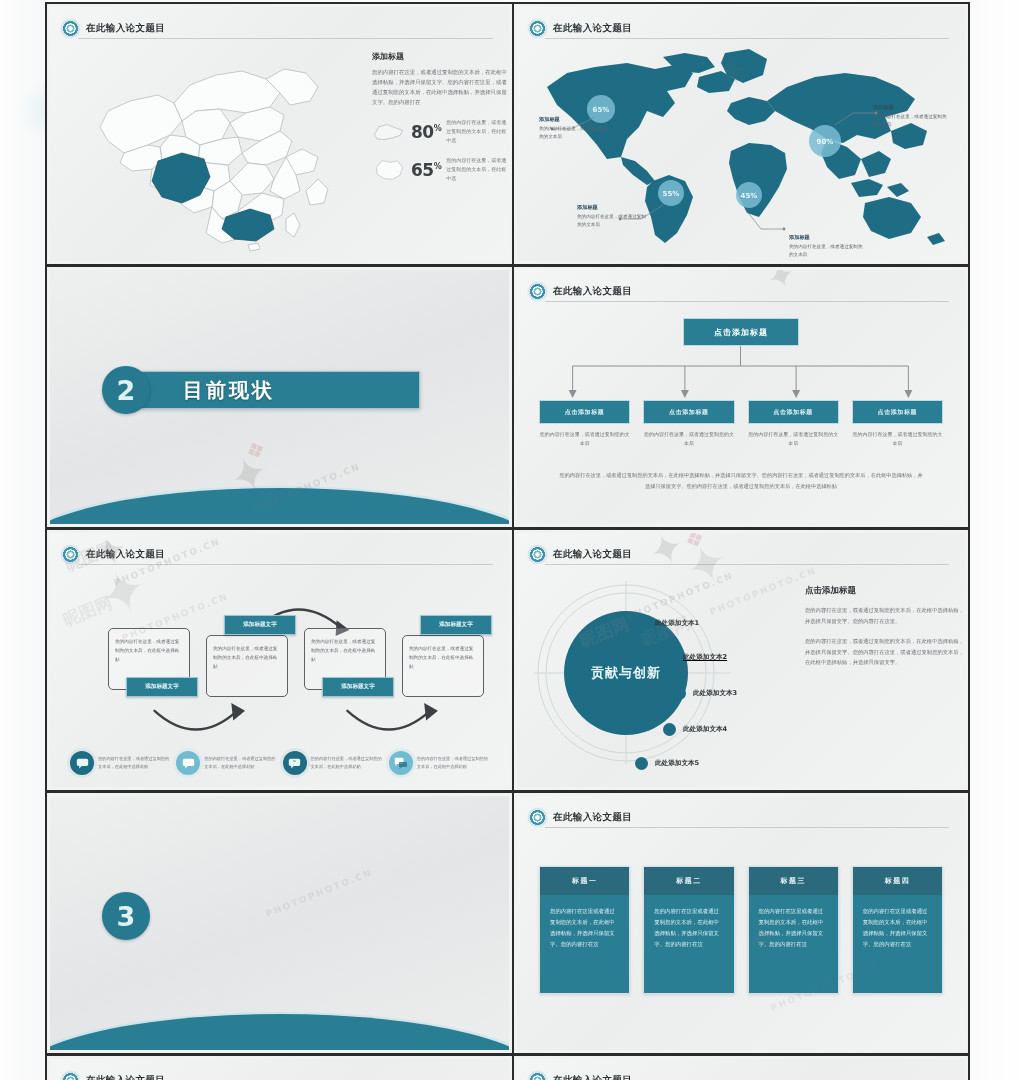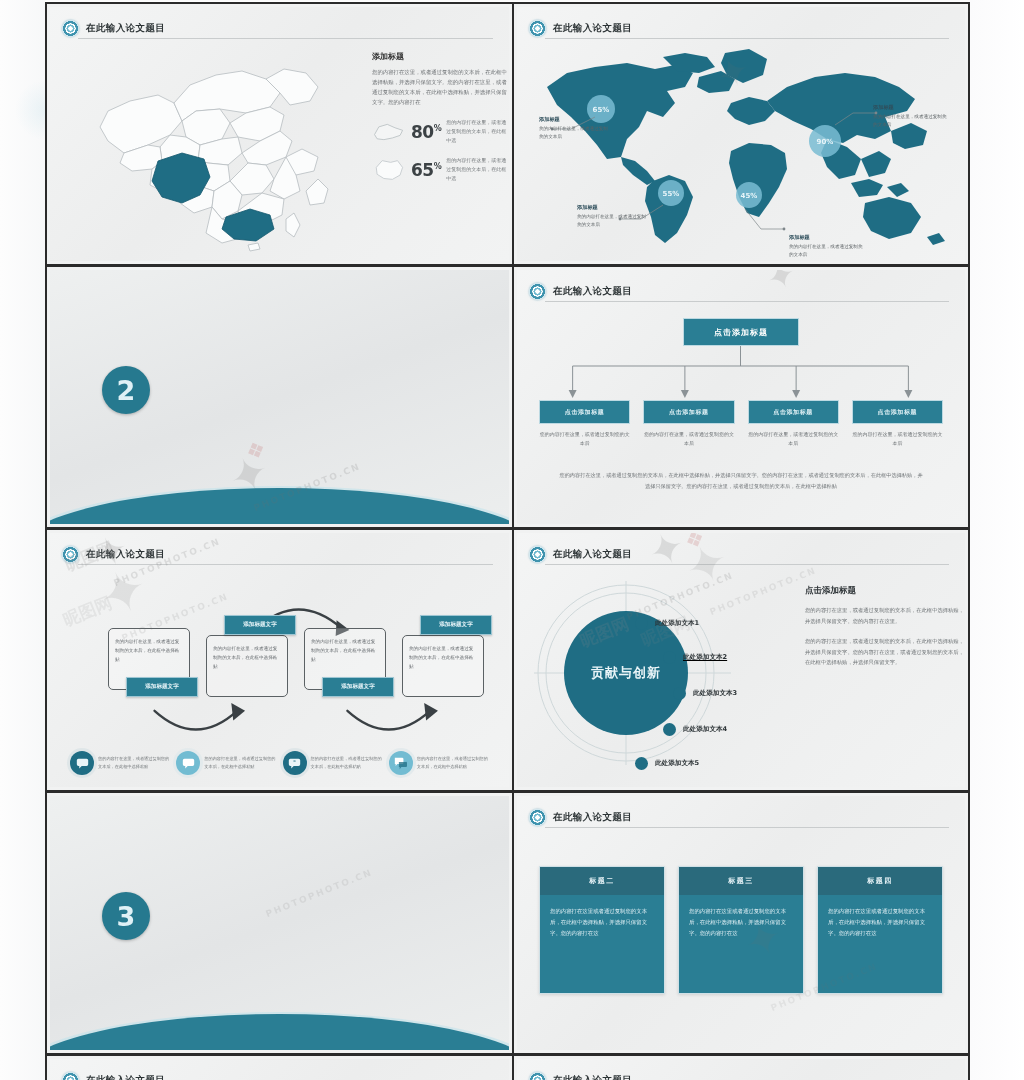--- a/index.html
+++ b/index.html
@@ -288,20 +288,23 @@
         <b>添加标题</b>
         <span>您的内容打在这里，或者通过复制您的文本后</span>
       </div>
     </div>
   </div>
 
   <div class="cell">
     <div class="divider">
       <div class="dv-bar">
         <div class="dv-num">2</div>
+        <div class="dv-box">
+          <span>目前现状</span>
+        </div>
       </div>
       <div class="dv-wave2"></div>
       <div class="dv-wave"></div>
       <span class="wm wm-bird" style="left:180px;top:178px;">✦</span>
       <span class="wm wm-seal" style="left:196px;top:168px;">❖</span>
       <span class="wm wm-txt" style="left:200px;top:212px;">PHOTOPHOTO.CN</span>
     </div>
   </div>
 
   <div class="cell">
@@ -519,20 +522,28 @@
     <div class="slide">
       <div class="s-head">
         <span class="seal"></span>
         <span class="s-title">在此输入论文题目</span>
       </div>
       <div class="s-rule"></div>
 
       <div class="fc">
         <div class="fc-col">
           <div class="fc-head">
+              <span>标题一</span>
+            </div>
+          <div class="fc-body">
+              <p>您的内容打在这里或者通过复制您的文本后，在此框中选择粘贴，并选择只保留文字。您的内容打在这</p>
+            </div>
+        </div>
+        <div class="fc-col">
+          <div class="fc-head">
               <span>标题二</span>
             </div>
           <div class="fc-body">
               <p>您的内容打在这里或者通过复制您的文本后，在此框中选择粘贴，并选择只保留文字。您的内容打在这</p>
             </div>
         </div>
         <div class="fc-col">
           <div class="fc-head">
               <span>标题三</span>
             </div>

